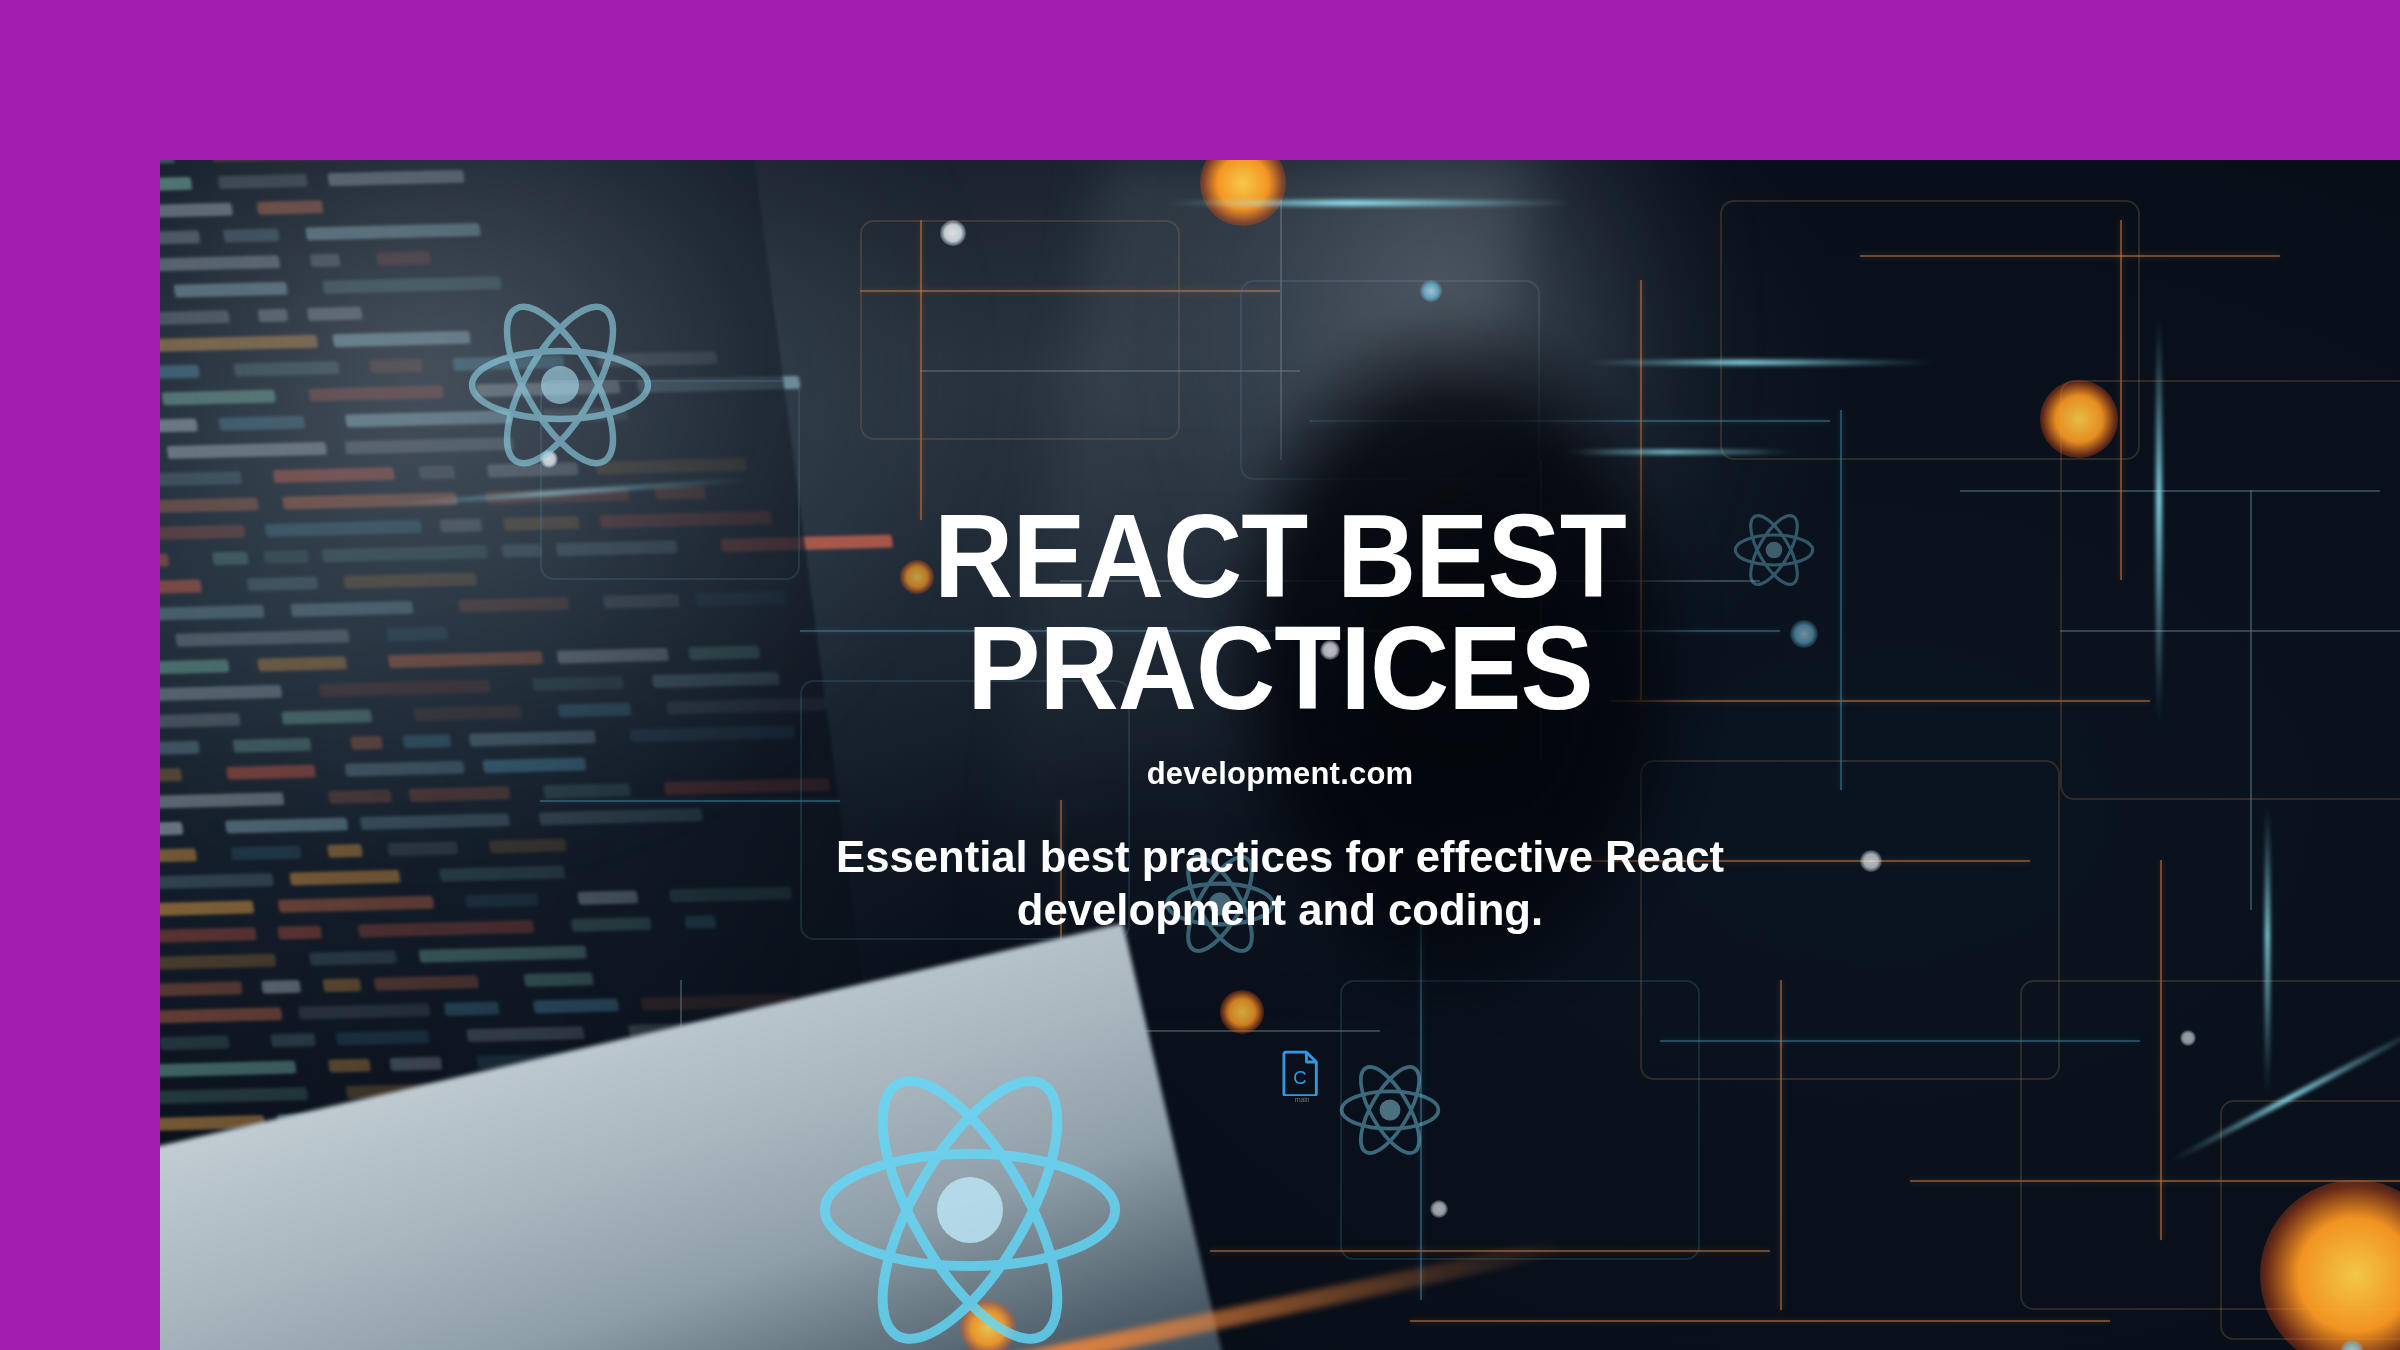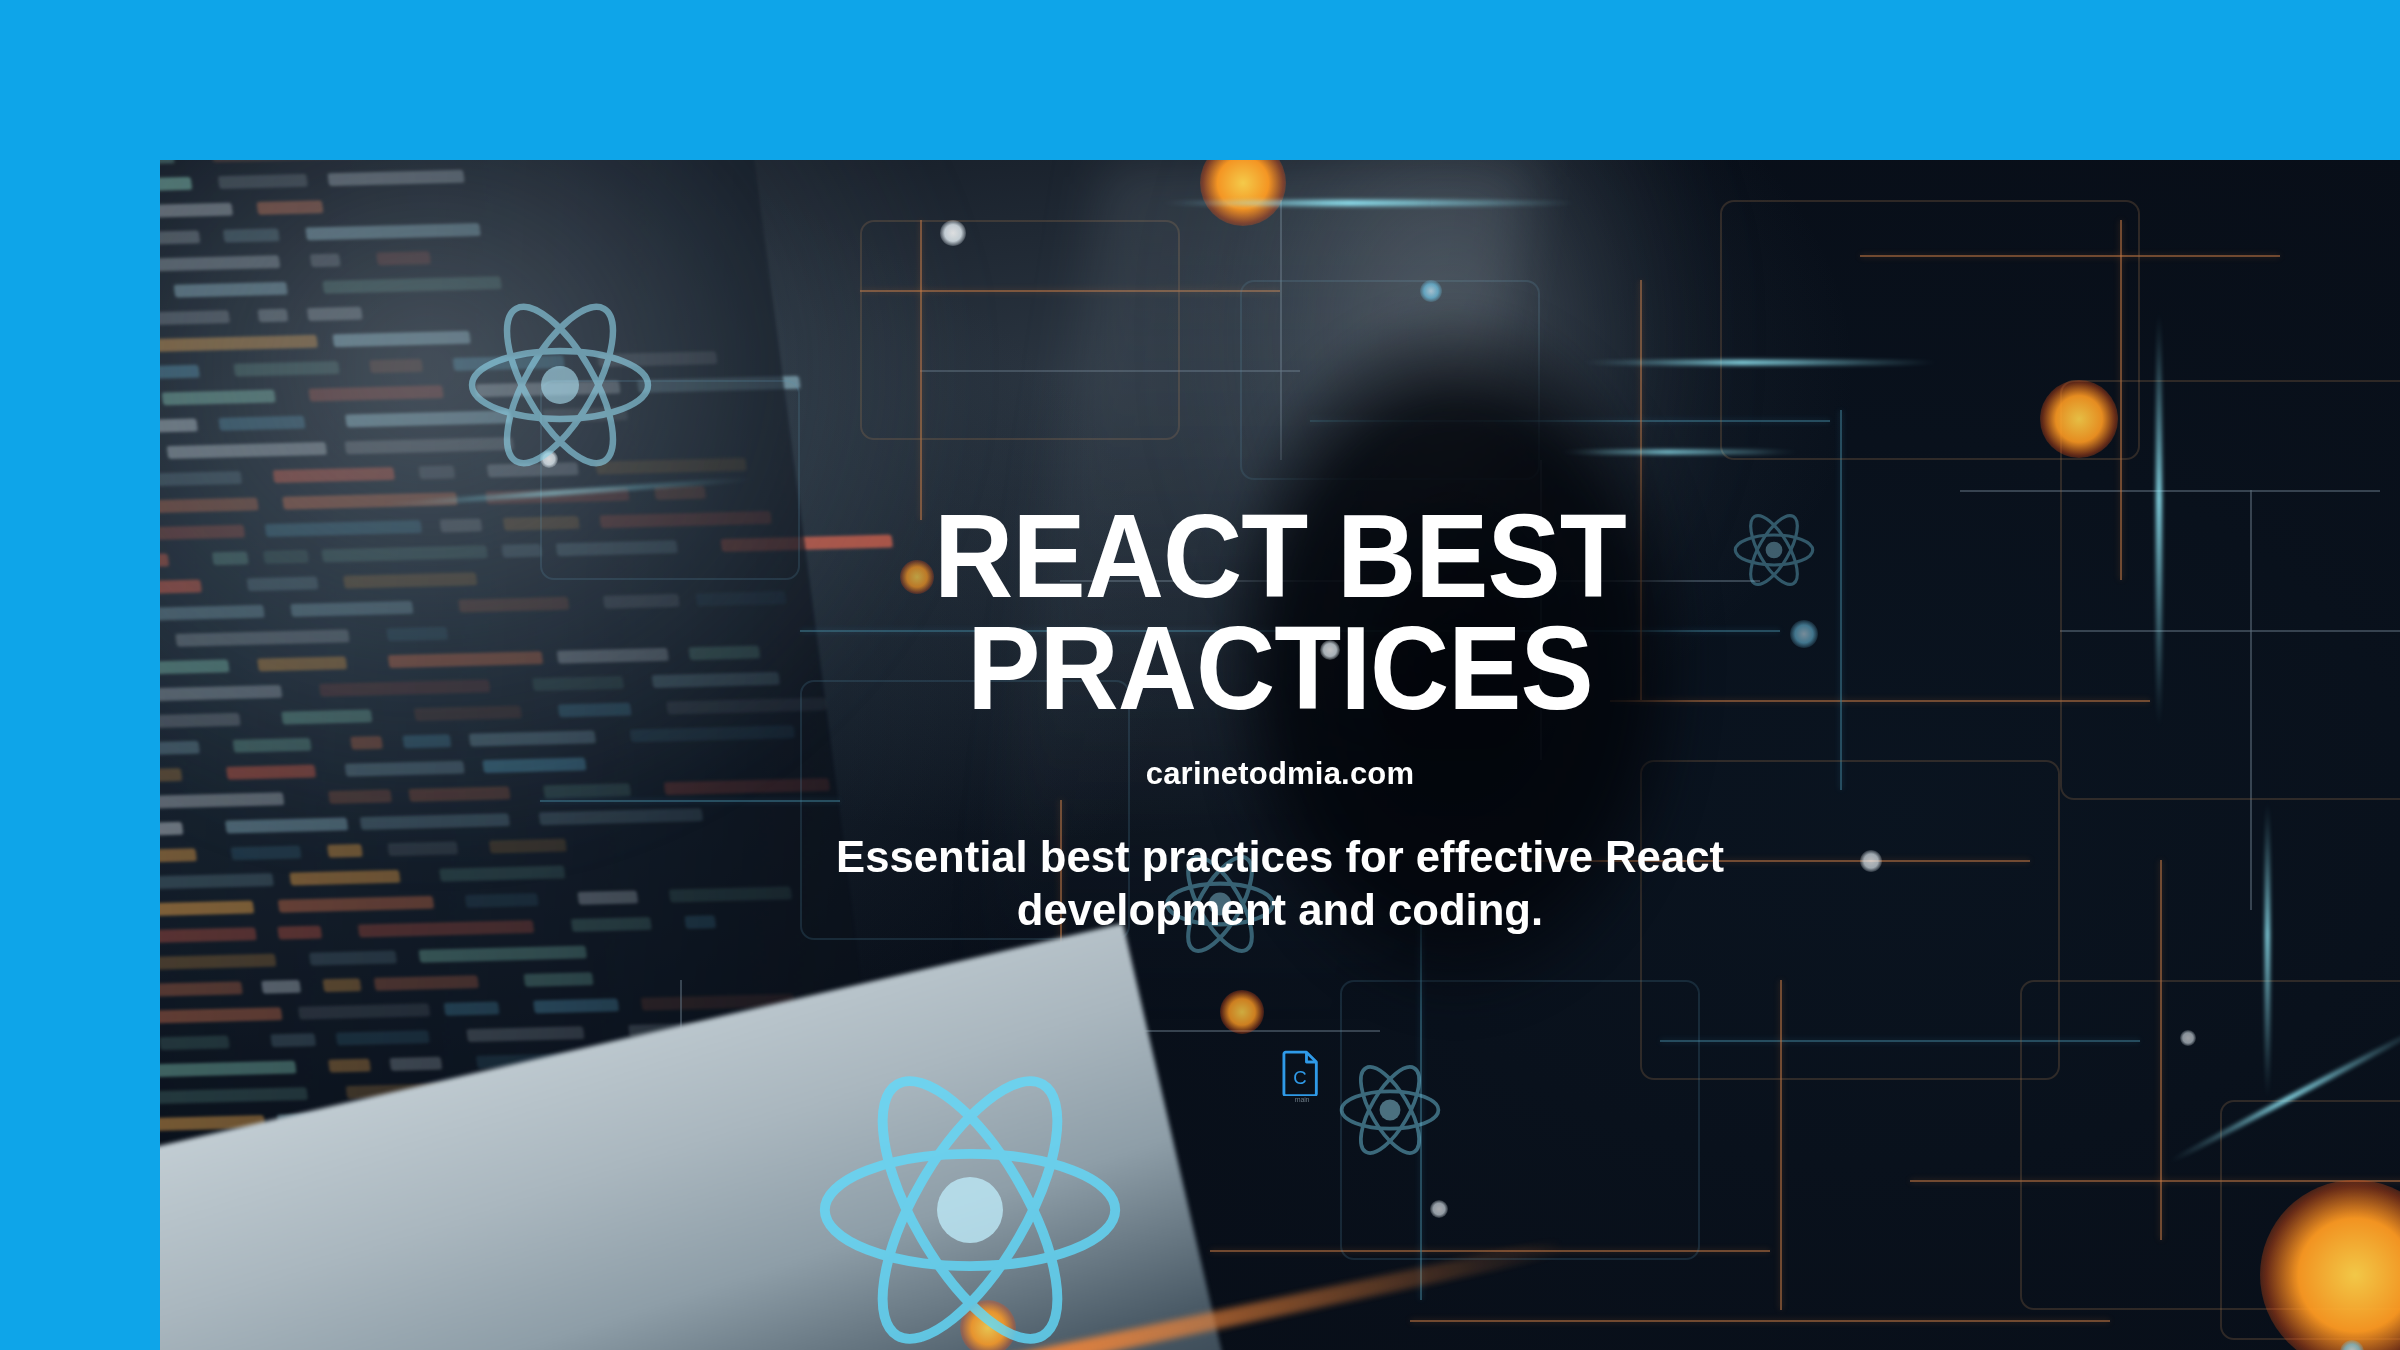--- a/index.html
+++ b/index.html
@@ -5,21 +5,21 @@
   * { margin:0; padding:0; box-sizing:border-box; }
   html, body {
     width:2400px; height:1350px;
     overflow:hidden;
     background:#e3e8f0;
     font-family:"Liberation Sans", sans-serif;
   }
   #page {
     position:relative;
     width:2400px; height:1350px;
-    background:#0ea5e9;
+    background:#a21caf;
   }
 
   
   #hero {
     position:absolute;
     left:160px; top:160px;
     width:2240px; height:1190px;
     overflow:hidden;
     background:#0a121c;
   }
@@ -532,21 +532,21 @@
         <ellipse cx="50" cy="45" rx="44" ry="17"></ellipse>
         <ellipse cx="50" cy="45" rx="44" ry="17" transform="rotate(60 50 45)"></ellipse>
         <ellipse cx="50" cy="45" rx="44" ry="17" transform="rotate(120 50 45)"></ellipse>
       </g>
           <circle cx="50" cy="45" r="10" fill="#bde9f7"></circle>
         </svg>
     </div>
 
     <div class="content">
       <div class="title">React Best Practices</div>
-      <div class="domain">carinetodmia.com</div>
+      <div class="domain">development.com</div>
       <div class="subtitle">Essential best practices for effective React development and coding.</div>
     </div>
 
     <div class="c-icon">
       <svg viewBox="0 0 34 42">
         <path d="M3 2 h19 l9 9 v29 a1.6 1.6 0 0 1 -1.6 1.6 H3 A1.6 1.6 0 0 1 1.4 40 V3.6 A1.6 1.6 0 0 1 3 2 Z" fill="none" stroke="#2f9ae8" stroke-width="2.6" stroke-linejoin="round"></path>
         <path d="M22 2 v9 h9" fill="none" stroke="#2f9ae8" stroke-width="2.6" stroke-linejoin="round"></path>
         <text x="16" y="31" font-family="Liberation Sans, sans-serif" font-size="17" font-weight="400" fill="#2f9ae8" text-anchor="middle">C</text>
       </svg>
     </div>

